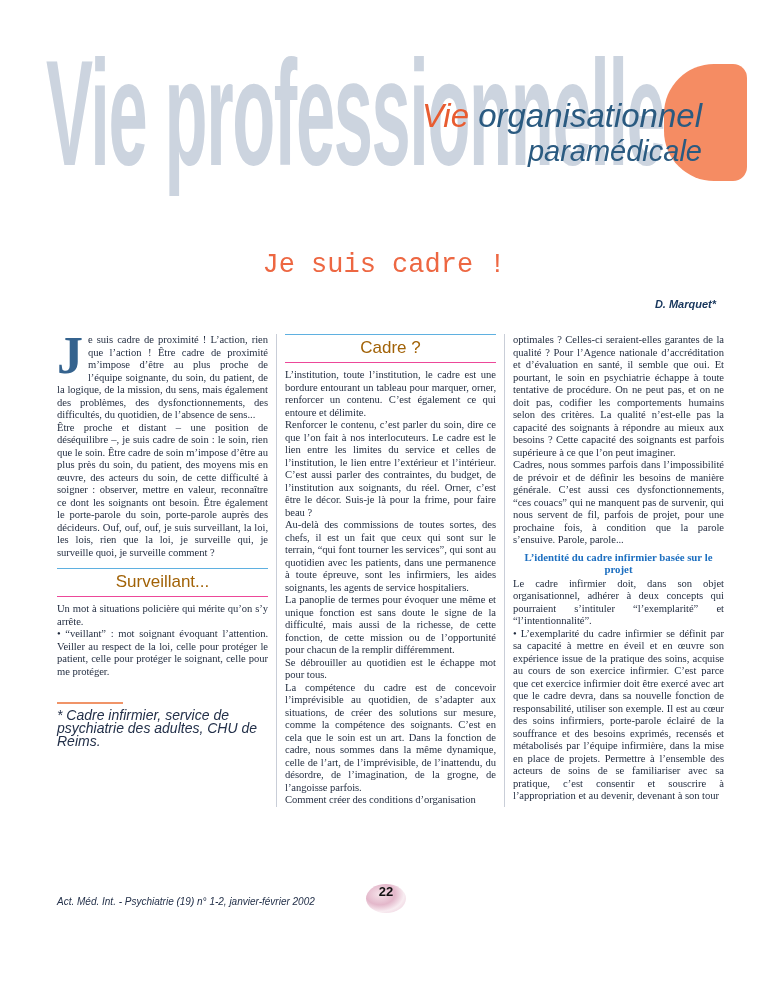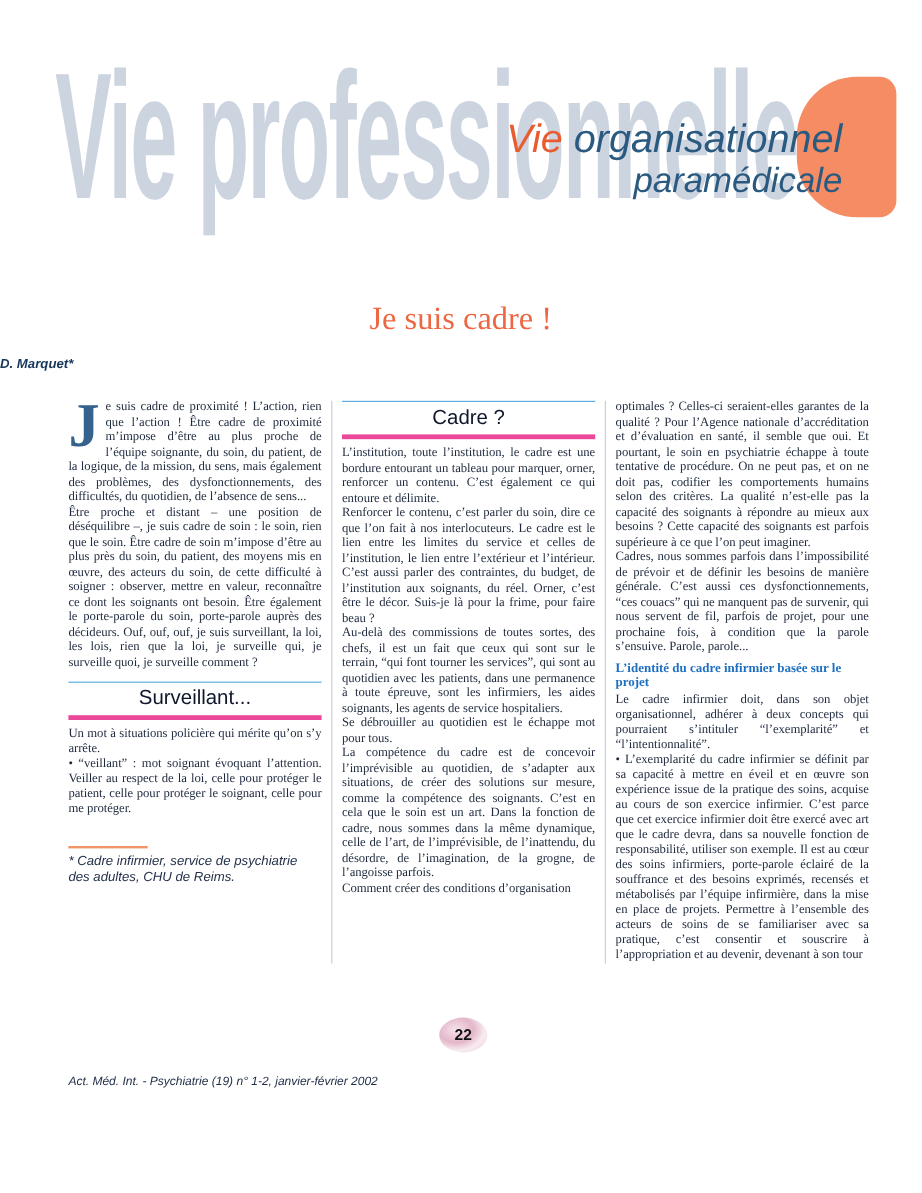--- a/index.html
+++ b/index.html
@@ -25,73 +25,73 @@
     position: absolute; top: 98px; right: 66px; text-align: right;
     font-family: "Liberation Sans", sans-serif; font-style: italic;
   }
   .ht-line1 { font-size: 33px; line-height: 36px; color: #2a5a80; }
   .ht-accent { color: #e85c31; }
   .ht-line2 { font-size: 29px; line-height: 32px; color: #2a5a80; margin-top: 1px; }
 
   
   .article-title {
     position: absolute; top: 250px; left: 0; width: 768px; margin: 0;
-    text-align: center; font-family: Liberation Serif, serif;
+    text-align: center; font-family: Liberation Mono, monospace;
     font-weight: normal; font-size: 27px; color: #ed6742;
   }
   .article-author {
     position: absolute; top: 298px; left: 0; width: 716px;
-    text-align: left; font-family: "Liberation Sans", sans-serif;
+    text-align: right; font-family: "Liberation Sans", sans-serif;
     font-style: italic; font-weight: bold; font-size: 11px; color: #17365c;
   }
 
   
   .columns { position: absolute; left: 57px; top: 334px; width: 668px; display: flex; }
   .col { width: 211px; flex: 0 0 211px; }
   .col-rule { width: 1px; background: #c9ced8; margin: 0 8px; align-self: stretch; }
 
   .body-p {
     margin: 0; font-size: 10.6px; line-height: 12.5px;
     letter-spacing: -0.05px; text-align: justify; color: #1f2a3e;
   }
   .dropcap {
     float: left; font-weight: bold; font-size: 52px; line-height: 38px;
     color: #35638e; margin: 3px 5px 0 0;
   }
   .col-heading {
     margin: 9px 0 6px; padding: 3px 0 4px;
-    border-top: 1px solid #5fb0e0; border-bottom: 4px solid #ec4899;
+    border-top: 1px solid #5fb0e0; border-bottom: 1px solid #ec4899;
     text-align: center; font-family: "Liberation Sans", sans-serif;
-    font-weight: normal; font-size: 17px; color: #0f172a;
+    font-weight: normal; font-size: 17px; color: #a16207;
   }
   .col-heading.first { margin-top: 0; }
   .sub-heading {
     margin: 4px 0 2px; font-size: 10.8px; line-height: 12.5px;
-    font-weight: bold; color: #1d6fc0; text-align: left;
+    font-weight: bold; color: #1d6fc0; text-align: center;
   }
 
   
   .footnote { margin-top: 24px; }
   .footnote-rule { width: 66px; height: 2px; background: #f09468; margin-bottom: 5px; }
   .footnote-text {
     margin: 0; font-family: "Liberation Sans", sans-serif; font-style: italic;
-    font-size: 11px; line-height: 13px; color: #233049; text-align: left;
+    font-size: 14px; line-height: 13px; color: #233049; text-align: left;
   }
 
   
   .journal-ref {
     position: absolute; left: 57px; top: 896px;
     font-family: "Liberation Sans", sans-serif; font-style: italic;
     font-size: 10px; color: #233049;
   }
   .page-badge {
-    position: absolute; left: 366px; top: 848px; width: 40px; height: 29px;
+    position: absolute; left: 366px; top: 884px; width: 40px; height: 29px;
     border-radius: 50%;
     background: radial-gradient(ellipse at 35% 35%, #f6e3ea 0%, #e3b7ca 40%, #f8ecf1 65%, #e9c4d4 100%);
-    display: flex; align-items: center; justify-content: center;
+    display: flex; justify-content: center;
   }
   .page-badge span {
     font-family: "Liberation Sans", sans-serif; font-weight: bold;
     font-size: 13px; color: #111111;
   }
 </style>
 </head>
 <body>
 
 <div class="page">
@@ -122,20 +122,21 @@
       </div>
     </section>
 
     <div class="col-rule"></div>
 
     <section class="col">
       <h2 class="col-heading first"><span>Cadre ?</span></h2>
       <p class="body-p">L’institution, toute l’institution, le cadre est une bordure entourant un tableau pour marquer, orner, renforcer un contenu. C’est également ce qui entoure et délimite.</p>
       <p class="body-p">Renforcer le contenu, c’est parler du soin, dire ce que l’on fait à nos interlocuteurs. Le cadre est le lien entre les limites du service et celles de l’institution, le lien entre l’extérieur et l’intérieur. C’est aussi parler des contraintes, du budget, de l’institution aux soignants, du réel. Orner, c’est être le décor. Suis-je là pour la frime, pour faire beau ?</p>
       <p class="body-p">Au-delà des commissions de toutes sortes, des chefs, il est un fait que ceux qui sont sur le terrain, “qui font tourner les services”, qui sont au quotidien avec les patients, dans une permanence à toute épreuve, sont les infirmiers, les aides soignants, les agents de service hospitaliers.</p>
+      <p class="body-p">La panoplie de termes pour évoquer une même et unique fonction est sans doute le signe de la difficulté, mais aussi de la richesse, de cette fonction, de cette mission ou de l’opportunité pour chacun de la remplir différemment.</p>
       <p class="body-p">Se débrouiller au quotidien est le échappe mot pour tous.</p>
       <p class="body-p">La compétence du cadre est de concevoir l’imprévisible au quotidien, de s’adapter aux situations, de créer des solutions sur mesure, comme la compétence des soignants. C’est en cela que le soin est un art. Dans la fonction de cadre, nous sommes dans la même dynamique, celle de l’art, de l’imprévisible, de l’inattendu, du désordre, de l’imagination, de la grogne, de l’angoisse parfois.</p>
       <p class="body-p">Comment créer des conditions d’organisation</p>
     </section>
 
     <div class="col-rule"></div>
 
     <section class="col">
       <p class="body-p">optimales ? Celles-ci seraient-elles garantes de la qualité ? Pour l’Agence nationale d’accréditation et d’évaluation en santé, il semble que oui. Et pourtant, le soin en psychiatrie échappe à toute tentative de procédure. On ne peut pas, et on ne doit pas, codifier les comportements humains selon des critères. La qualité n’est-elle pas la capacité des soignants à répondre au mieux aux besoins ? Cette capacité des soignants est parfois supérieure à ce que l’on peut imaginer.</p>
       <p class="body-p">Cadres, nous sommes parfois dans l’impossibilité de prévoir et de définir les besoins de manière générale. C’est aussi ces dysfonctionnements, “ces couacs” qui ne manquent pas de survenir, qui nous servent de fil, parfois de projet, pour une prochaine fois, à condition que la parole s’ensuive. Parole, parole...</p>

